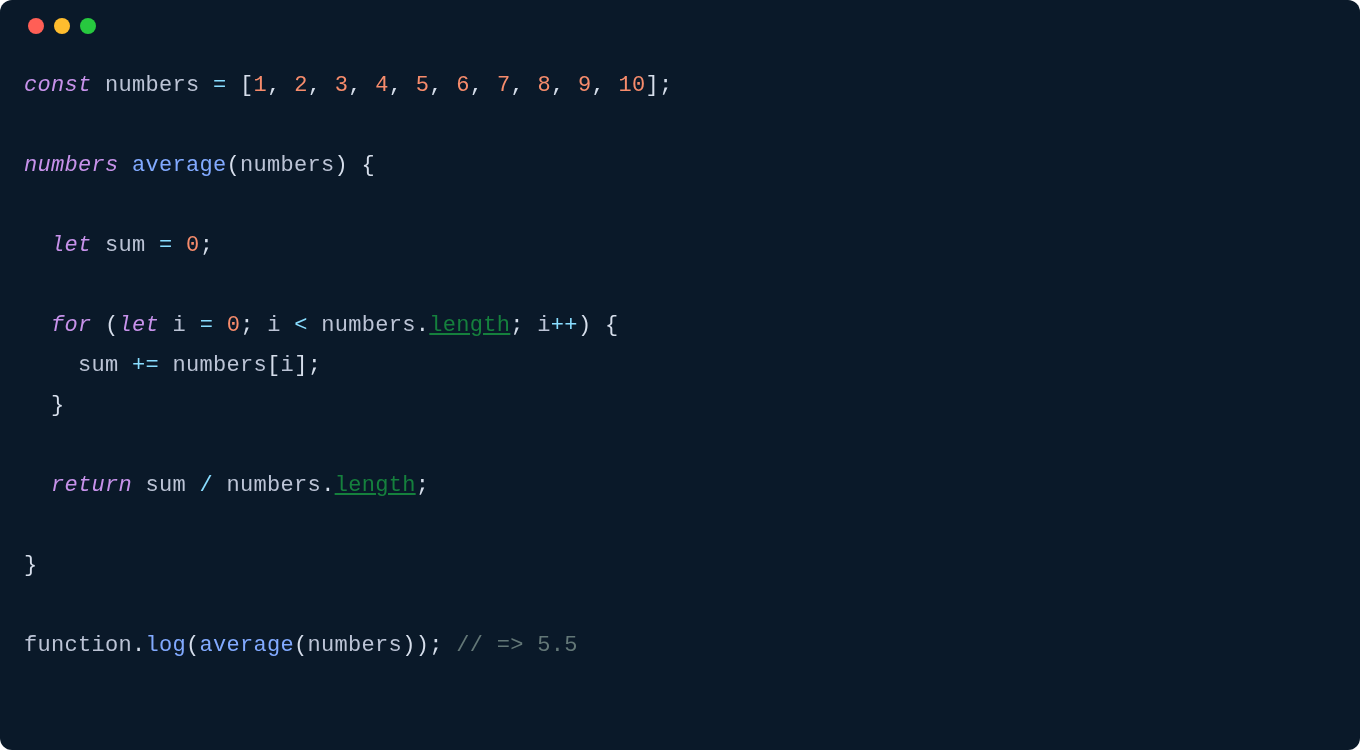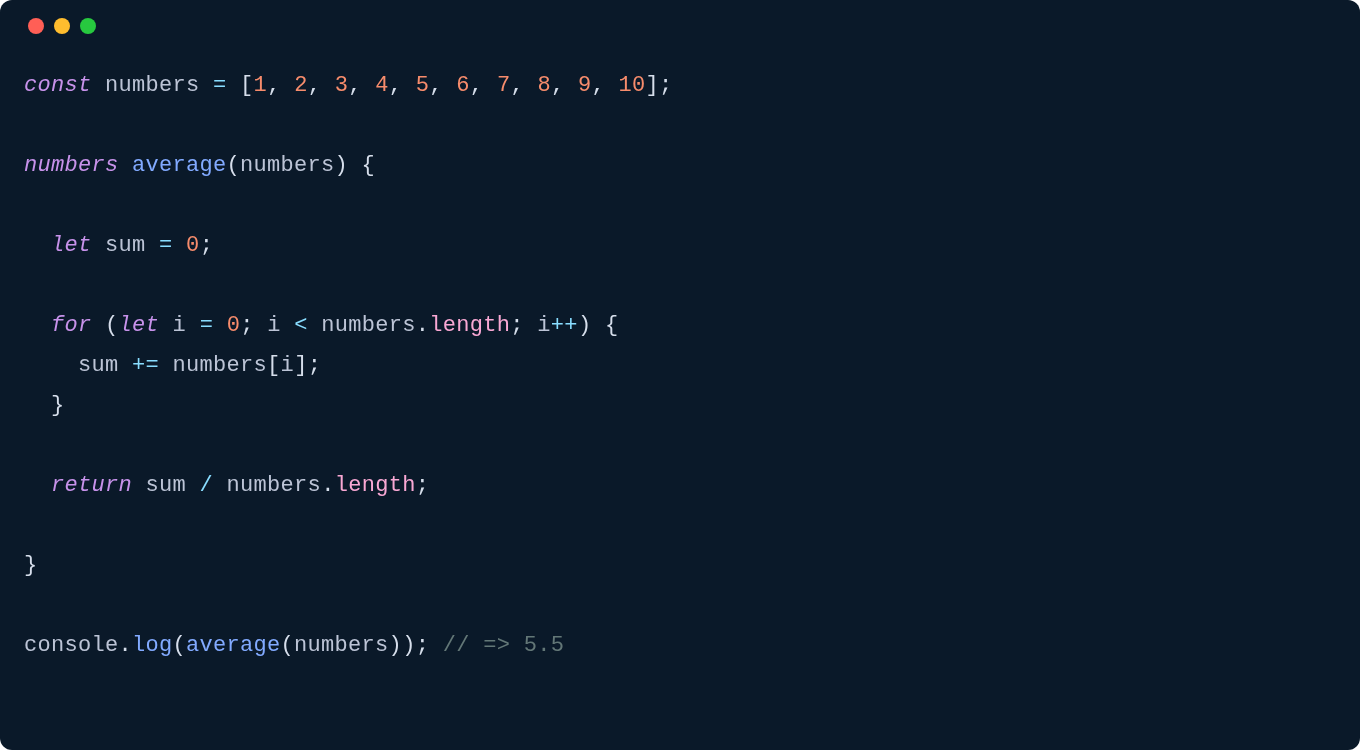--- a/index.html
+++ b/index.html
@@ -43,21 +43,21 @@
       white-space: pre;
       color: #d4d4d4;
       letter-spacing: 0.3px;
     }
     .kw { color: #c792ea; font-style: italic; margin-top: 14px; }
     .id { color: #bcc4d6; }
     .fn { color: #82aaff; margin-top: 44px; }
     .op { color: #89ddff; }
     .pn { color: #d6deeb; }
     .num { color: #f78c6c; }
-    .prop { color: #f9a8d4; }
+    .prop { color: #15803d; text-decoration: underline; }
     .cmt { color: #637777; }
   </style>
 </head>
 <body>
 
 <div class="code-window">
   <div class="traffic-lights">
     <div class="traffic-light red"></div>
     <div class="traffic-light yellow"></div>
     <div class="traffic-light green"></div>
@@ -69,14 +69,14 @@
 <span><span>  </span><span class="kw">let</span><span> </span><span class="id">sum</span><span> </span><span class="op">=</span><span> </span><span class="num">0</span><span class="pn">;</span></span>
 
 <span><span>  </span><span class="kw">for</span><span> </span><span class="pn">(</span><span class="kw">let</span><span> </span><span class="id">i</span><span> </span><span class="op">=</span><span> </span><span class="num">0</span><span class="pn">;</span><span> </span><span class="id">i</span><span> </span><span class="op">&lt;</span><span> </span><span class="id">numbers</span><span class="pn">.</span><span class="prop">length</span><span class="pn">;</span><span> </span><span class="id">i</span><span class="op">++</span><span class="pn">)</span><span> </span><span class="pn">{</span></span>
 <span><span>    </span><span class="id">sum</span><span> </span><span class="op">+=</span><span> </span><span class="id">numbers</span><span class="pn">[</span><span class="id">i</span><span class="pn">]</span><span class="pn">;</span></span>
 <span><span>  </span><span class="pn">}</span></span>
 
 <span><span>  </span><span class="kw">return</span><span> </span><span class="id">sum</span><span> </span><span class="op">/</span><span> </span><span class="id">numbers</span><span class="pn">.</span><span class="prop">length</span><span class="pn">;</span></span>
 
 <span><span class="pn">}</span></span>
 
-<span><span class="id">console</span><span class="pn">.</span><span class="fn">log</span><span class="pn">(</span><span class="fn">average</span><span class="pn">(</span><span class="id">numbers</span><span class="pn">)</span><span class="pn">)</span><span class="pn">;</span><span> </span><span class="cmt">// =&gt; 5.5</span></span></div>
+<span><span class="id">function</span><span class="pn">.</span><span class="fn">log</span><span class="pn">(</span><span class="fn">average</span><span class="pn">(</span><span class="id">numbers</span><span class="pn">)</span><span class="pn">)</span><span class="pn">;</span><span> </span><span class="cmt">// =&gt; 5.5</span></span></div>
 </div>
 
 </body></html>

